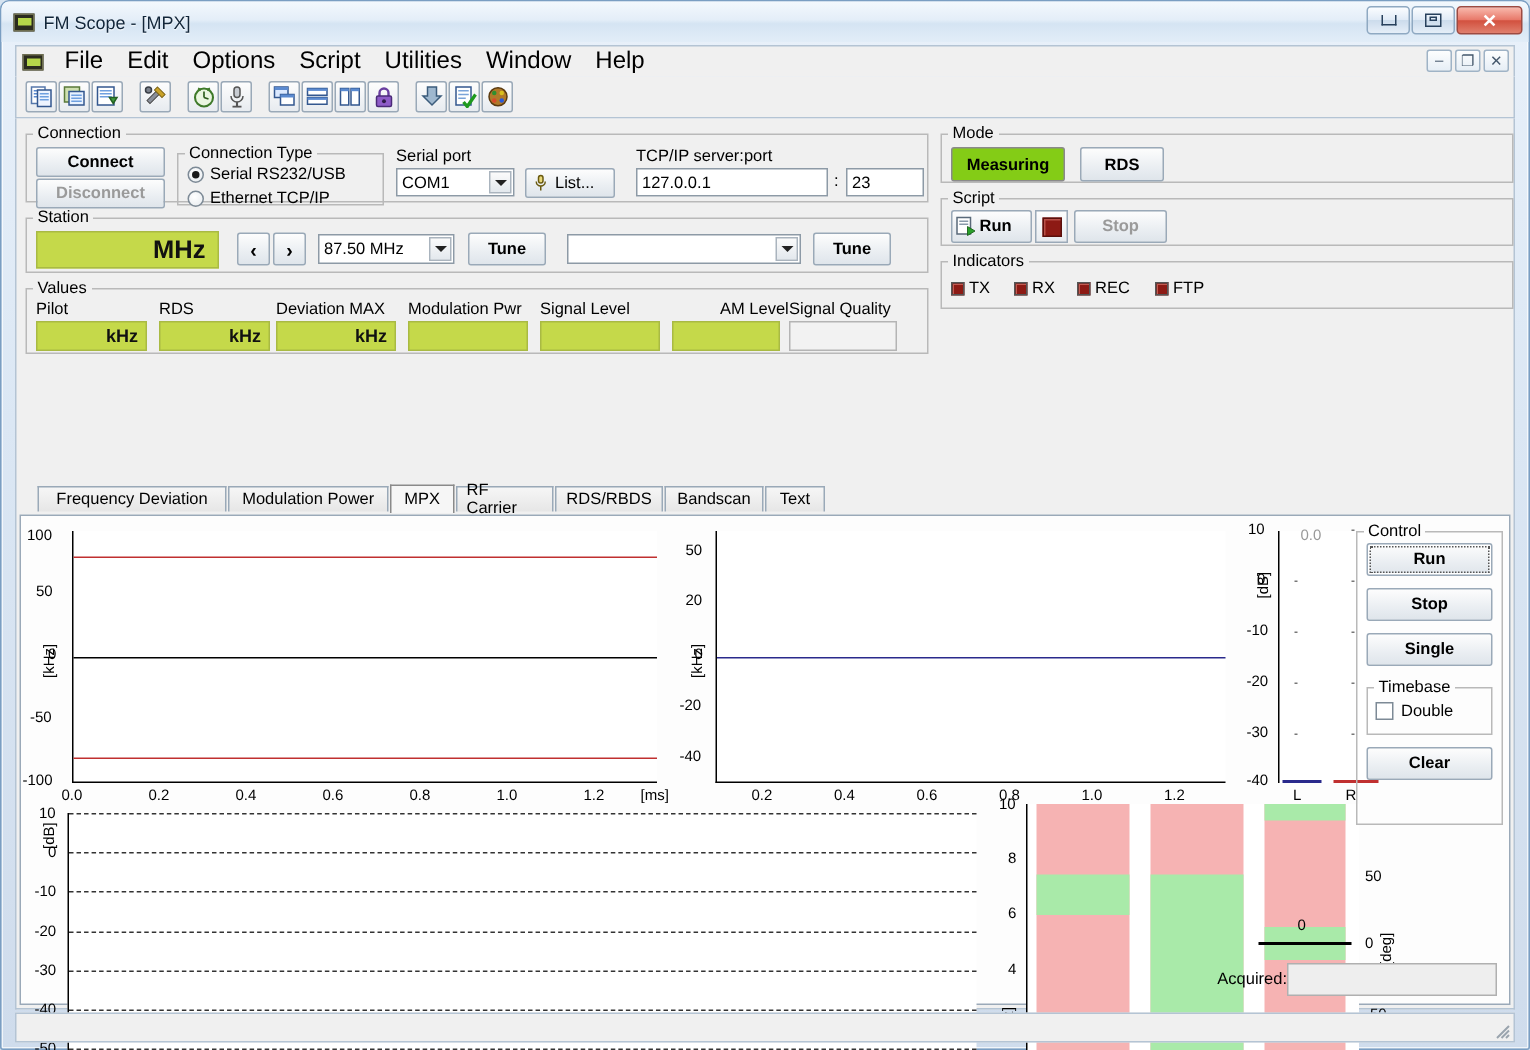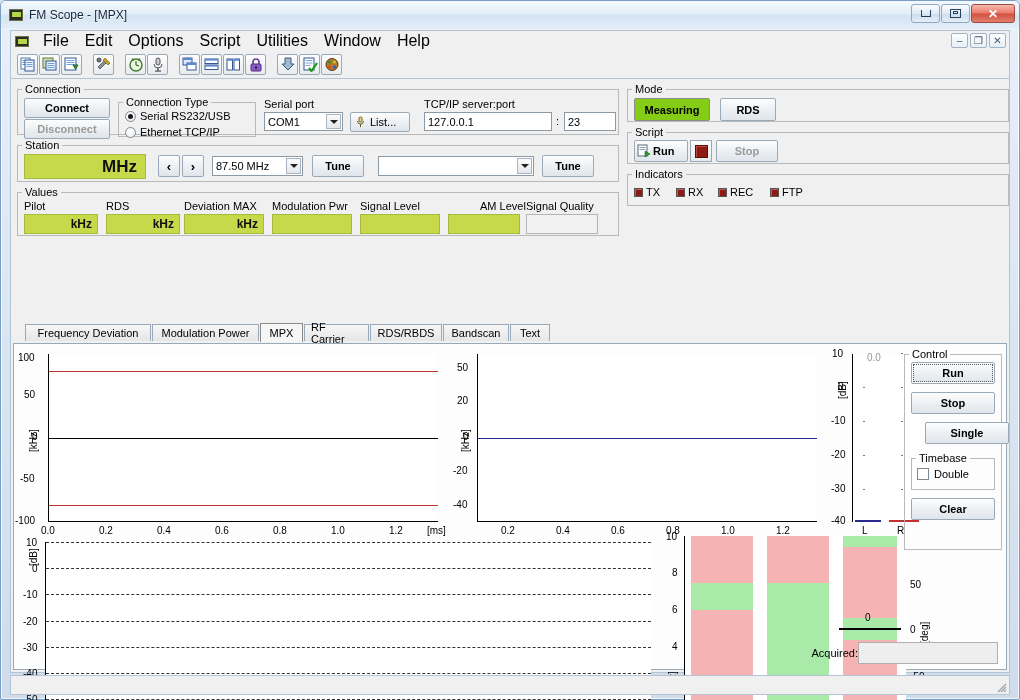--- a/index.html
+++ b/index.html
@@ -560,21 +560,21 @@
 
       <span class="axlbl" style="right:148px; bottom:10px; font-size:11px;">Acquired:</span>
       <div class="inp" style="right:8px; bottom:5px; width:140px; height:22px; background:#eeeeee; border-color:#b0b0b0;">
         <span></span>
       </div>
 
       <fieldset class="gb" style="right:4px; top:4px; width:98px; height:202px;">
         <legend>Control</legend>
         <div class="btn focus" style="left:6px; top:2px; width:84px; height:22px;">Run</div>
         <div class="btn" style="left:6px; top:32px; width:84px; height:22px;">Stop</div>
-        <div class="btn" style="left:20px; top:62px; width:84px; height:22px;">Single</div>
+        <div class="btn" style="left:6px; top:62px; width:84px; height:22px;">Single</div>
         <fieldset class="gb" style="left:6px; top:92px; width:84px; height:38px;">
           <legend>Timebase</legend>
           <div style="position:absolute;left:5px;top:4px;display:flex;align-items:center;gap:5px;">
             <span style="width:12px;height:12px;border:1px solid #7d8a96;background:#fff;"></span>
             <span>Double</span>
           </div>
         </fieldset>
         <div class="btn" style="left:6px; top:138px; width:84px; height:22px;">Clear</div>
       </fieldset>
 

